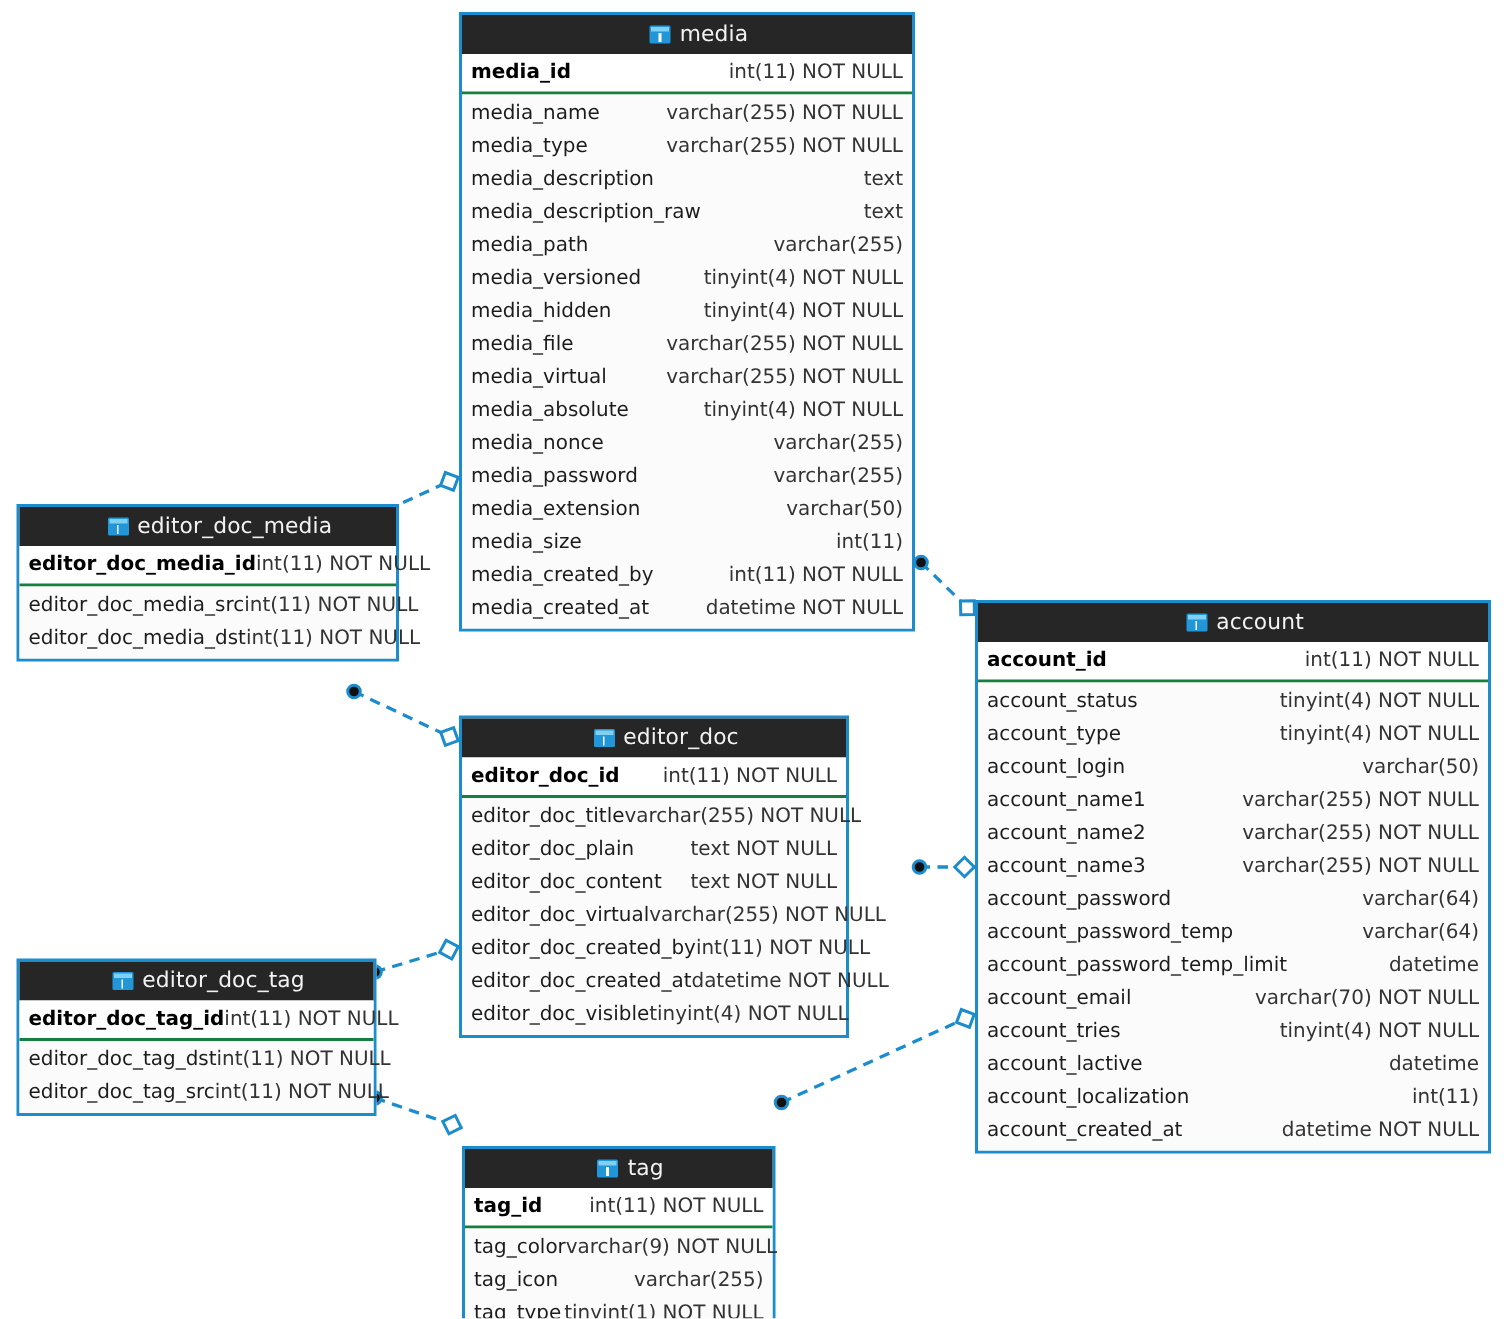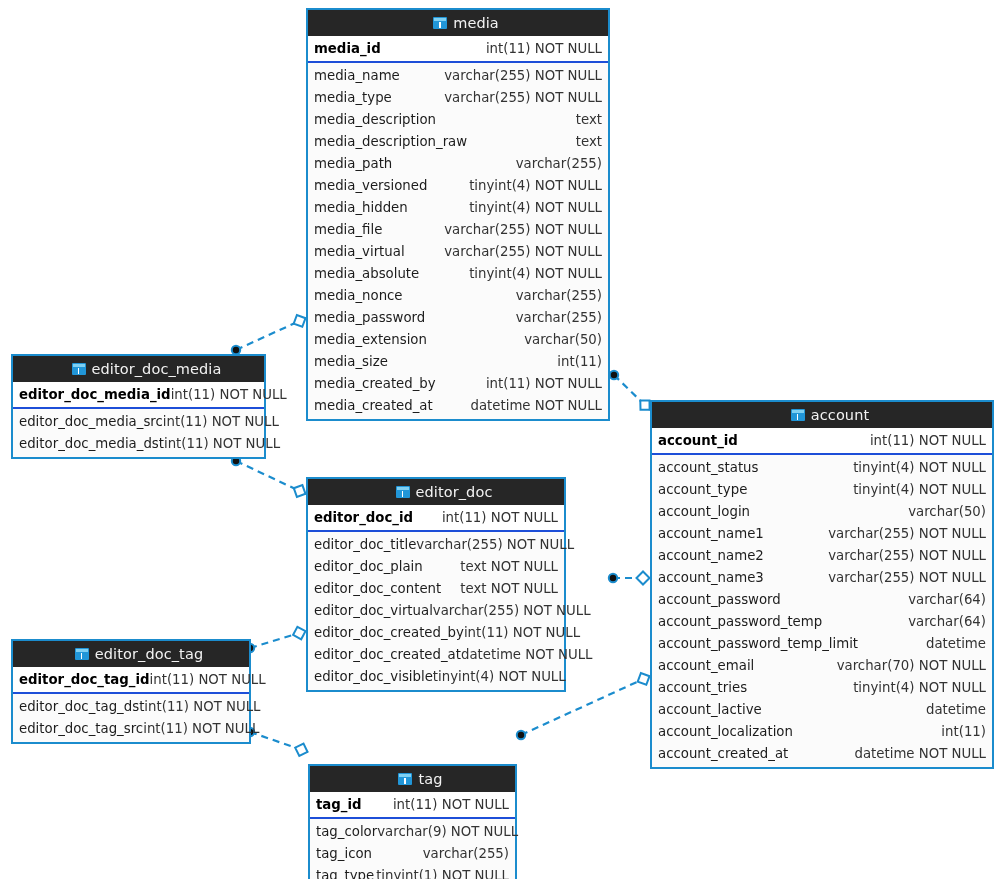--- a/index.html
+++ b/index.html
@@ -76,21 +76,21 @@
     font-size: 13.3px;
     line-height: 22px;
     height: 22px;
     padding: 0 6px;
     color: #1c1c1c;
     white-space: nowrap;
   }
   .row .col-name { text-align: left; }
   .row .col-type { color: #333333; }
   .row.pk {
-    border-bottom: 2px solid #1d4ed8;
+    border-bottom: 2px solid #15803d;
     background: #ffffff;
     height: 25px;
     line-height: 25px;
   }
   .row.pk .col-name { font-weight: bold; color: #000000; }
   .attrs { background: #fbfbfb; padding: 2px 0 2px 0; }
 </style>
 </head>
 <body>
 
@@ -312,21 +312,21 @@
           <div class="row">
     <span class="col-name">editor_doc_created_at</span>
     <span class="col-type">datetime NOT NULL</span>
   </div>
           <div class="row">
     <span class="col-name">editor_doc_visible</span>
     <span class="col-type">tinyint(4) NOT NULL</span>
   </div>
         </div>
   </div>
-      <div class="entity" style="left: 11px; top: 354px; width: 255px;">
+      <div class="entity" style="left: 11px; top: 336px; width: 255px;">
     <div class="entity-header">
       <span class="tbl-icon"></span>
       <span class="entity-title">editor_doc_media</span>
     </div>
     <div class="row pk">
       <span class="col-name">editor_doc_media_id</span>
       <span class="col-type">int(11) NOT NULL</span>
     </div>
     <div class="attrs">
           <div class="row">

